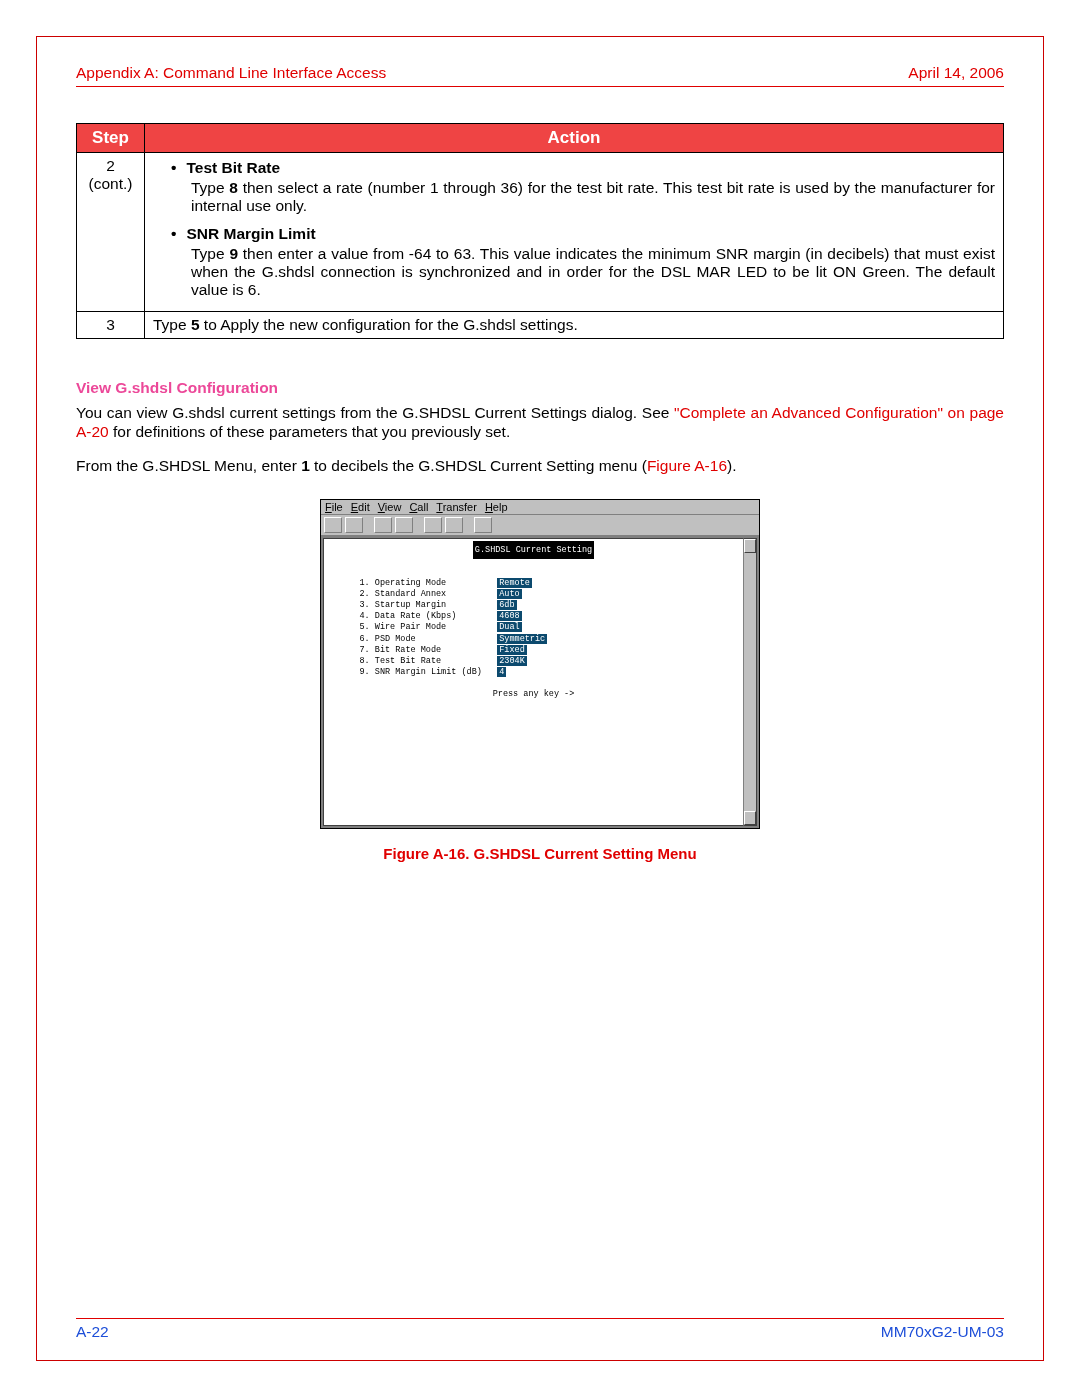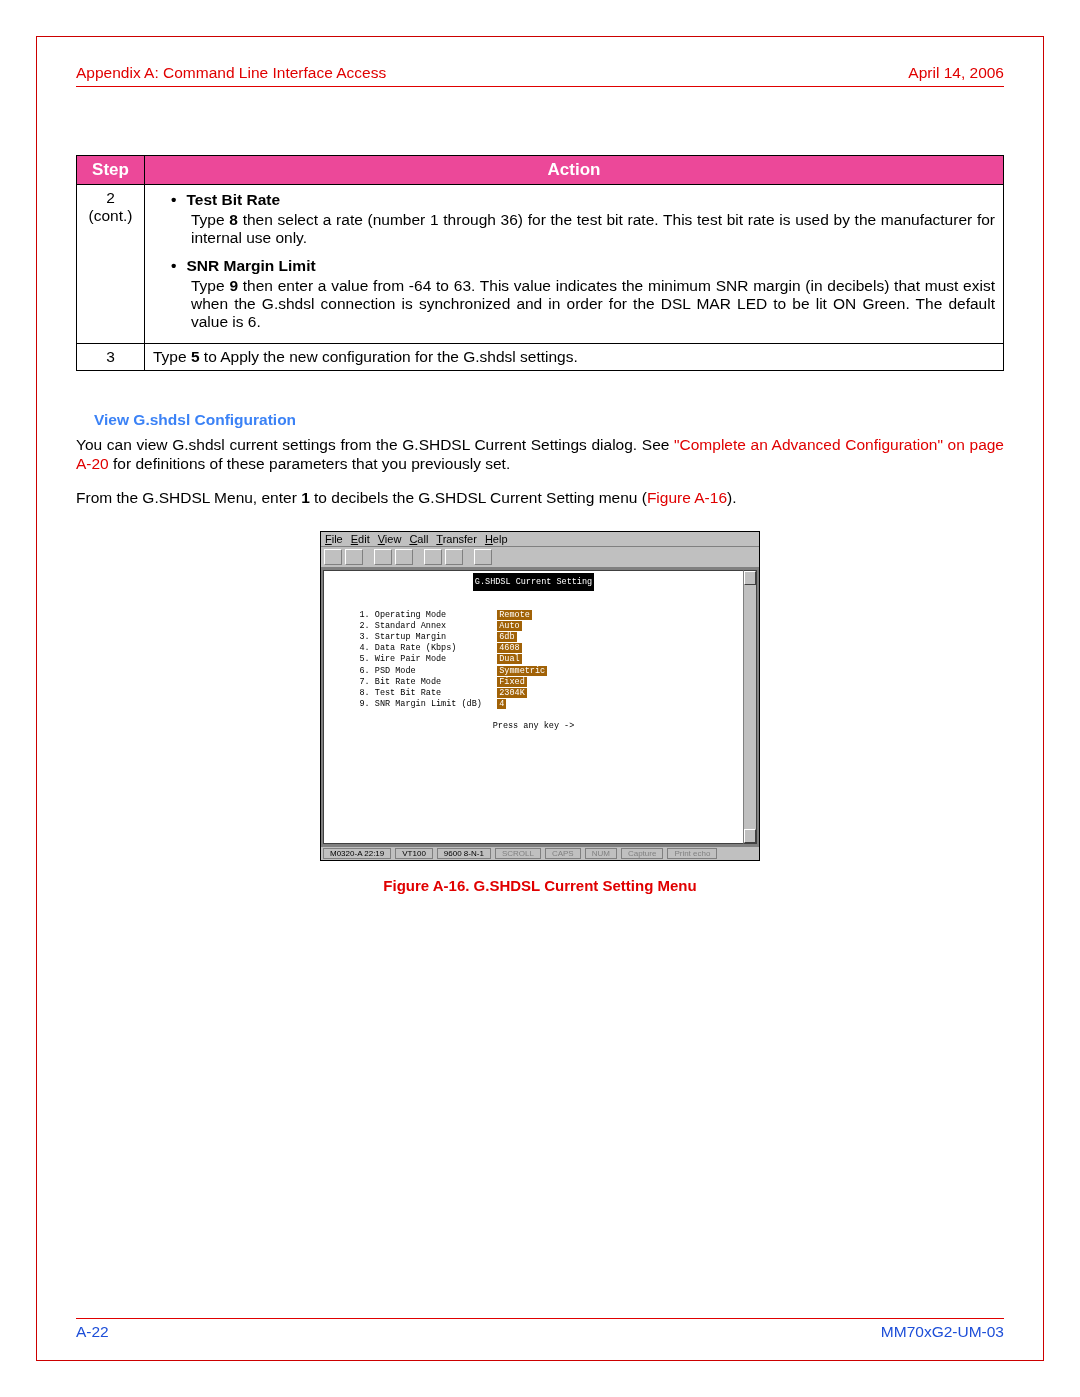--- a/index.html
+++ b/index.html
@@ -22,29 +22,29 @@
     border: 1.5px solid #c00;
     pointer-events: none;
   }
   .header-row {
     display: flex;
     justify-content: space-between;
     color: #e00000;
     font-size: 15.5px;
     border-bottom: 1.5px solid #e00000;
     padding-bottom: 4px;
-    margin-bottom: 68px;
+    margin-bottom: 36px;
   }
   .step-table {
     width: 100%;
     border-collapse: collapse;
     border: 1.5px solid #000;
   }
   .step-table th {
-    background: #ec4899;
+    background: #ef4444;
     color: #fff;
     font-weight: bold;
     font-size: 17px;
     padding: 4px 0;
     border: 1.5px solid #000;
     text-align: center;
   }
   .step-table th.step-col { width: 68px; }
   .step-table td {
     border: 1.5px solid #000;
@@ -62,26 +62,25 @@
   .bullet-row .dot {
     padding: 0 10px 0 18px;
     font-weight: bold;
   }
   .bullet-title { font-weight: bold; }
   .bullet-body {
     padding: 2px 0 8px 38px;
     text-align: justify;
   }
   .section-heading {
-    color: #3b82f6;
+    color: #ec4899;
     font-weight: bold;
     font-size: 15.5px;
     margin-top: 40px;
     margin-bottom: 6px;
-    margin-left: 18px;
   }
   .body-text {
     text-align: justify;
     line-height: 1.25;
     margin-bottom: 14px;
   }
   .link-red { color: #e00000; }
   .figure-wrap {
     display: flex;
     flex-direction: column;
@@ -186,21 +185,21 @@
     display: block;
     text-align: center;
   }
   .ht-term-title span {
     background: #000;
     color: #fff;
     padding: 4px 2px;
   }
   .ht-line { display: block; }
   .ht-val {
-    background: #a16207;
+    background: #0c4a6e;
     color: #fff;
     padding: 0 2px;
   }
   .ht-status {
     background: #c0c0c0;
     font-size: 8px;
     padding: 1px 2px;
     display: flex;
     gap: 4px;
     border-top: 1px solid #808080;
@@ -309,30 +308,20 @@
     <div class="ht-term-wrap">
       <div class="ht-term"><span class="ht-term-title"><span>G.SHDSL Current Setting</span></span>
 <span> </span>
 <span class="ht-line">     1. Operating Mode          <span class="ht-val">Remote</span></span><span class="ht-line">     2. Standard Annex          <span class="ht-val">Auto</span></span><span class="ht-line">     3. Startup Margin          <span class="ht-val">6db</span></span><span class="ht-line">     4. Data Rate (Kbps)        <span class="ht-val">4608</span></span><span class="ht-line">     5. Wire Pair Mode          <span class="ht-val">Dual</span></span><span class="ht-line">     6. PSD Mode                <span class="ht-val">Symmetric</span></span><span class="ht-line">     7. Bit Rate Mode           <span class="ht-val">Fixed</span></span><span class="ht-line">     8. Test Bit Rate           <span class="ht-val">2304K</span></span><span class="ht-line">     9. SNR Margin Limit (dB)   <span class="ht-val">4</span></span>
 <span class="ht-line" style="text-align:center;display:block;">Press any key -&gt;</span></div>
       <div class="ht-scroll">
         <div class="ht-scroll-btn"></div>
         <div class="ht-scroll-btn"></div>
       </div>
     </div>
-    <div class="ht-status">
-      <span class="cell">M0320-A  22:19</span>
-      <span class="cell">VT100</span>
-      <span class="cell">9600 8-N-1</span>
-      <span class="cell dim">SCROLL</span>
-      <span class="cell dim">CAPS</span>
-      <span class="cell dim">NUM</span>
-      <span class="cell dim">Capture</span>
-      <span class="cell dim">Print echo</span>
-    </div>
   </div>
   <div class="figure-caption">Figure A-16. G.SHDSL Current Setting Menu</div>
 </div>
 
 <div class="footer-row">
   <span>A-22</span>
   <span>MM70xG2-UM-03</span>
 </div>
 
 </body></html>

